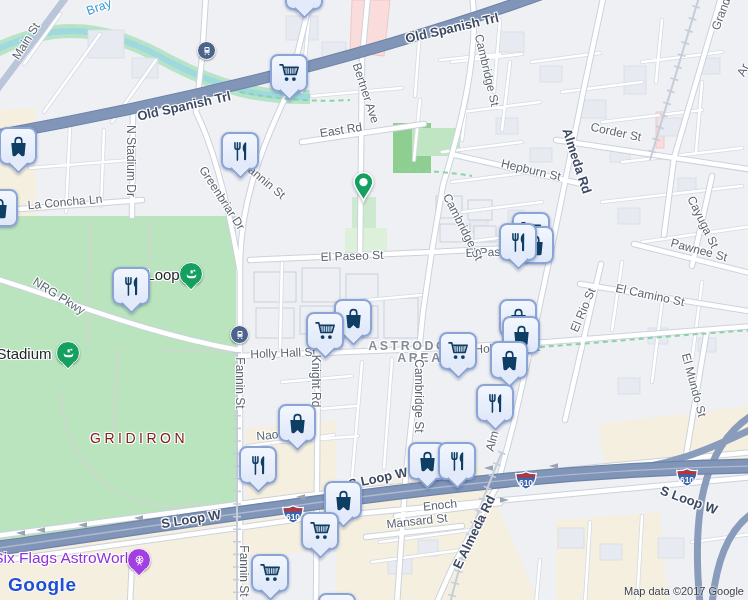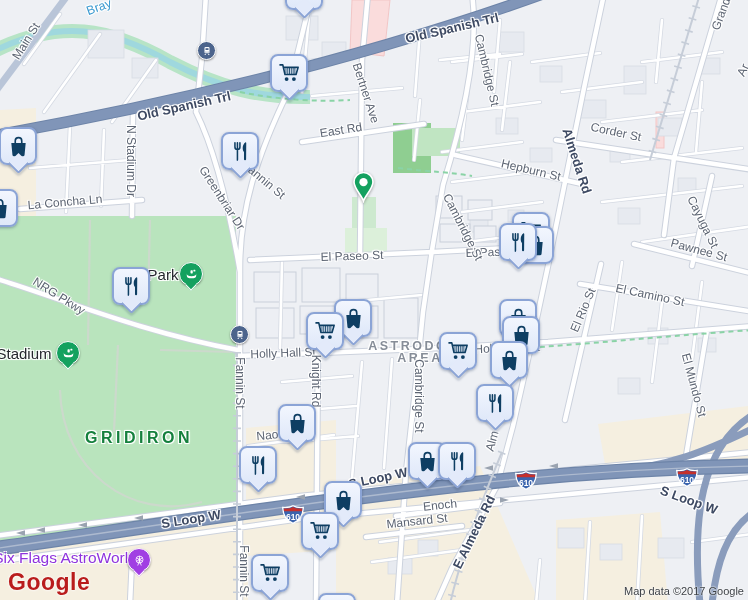--- a/index.html
+++ b/index.html
@@ -8,26 +8,26 @@
   #map-svg{position:absolute;left:0;top:0;z-index:1}
   
   .lbl{position:absolute;white-space:nowrap;z-index:12;
        transform:translate(-50%,-50%) rotate(var(--r,0deg));
        text-shadow:-1px -1px 0 rgba(255,255,255,.95),1px -1px 0 rgba(255,255,255,.95),
                    -1px 1px 0 rgba(255,255,255,.95),1px 1px 0 rgba(255,255,255,.95),0 0 3px #fff;}
   .st{font-size:12px;color:#5d6573}
   .stM{font-size:13px;color:#3e4a63;font-weight:bold}
   .water{font-size:12.5px;color:#3d9bd1}
   .poi{font-size:15px;color:#24272c}
-  .area15{font-size:16px;letter-spacing:3.5px;color:#15803d;font-weight:bold}
+  .area15{font-size:14px;letter-spacing:3.5px;color:#7f1d1d;font-weight:normal}
   .area13{font-size:12.5px;letter-spacing:2.5px;color:#868d98;font-weight:bold}
   .purple{font-size:15.5px;color:#8f33dd}
   .attr{position:absolute;right:4px;bottom:3px;font-size:11px;color:#3e4247;z-index:40;
         text-shadow:0 0 2px #fff,0 0 2px #fff}
-  .glogo{position:absolute;left:8px;bottom:4px;font-size:23px;font-weight:bold;color:#b91c1c;
+  .glogo{position:absolute;left:8px;bottom:4px;font-size:19px;font-weight:bold;color:#1d4ed8;
          letter-spacing:.5px;z-index:40;text-shadow:0 0 2px #fff,0 0 3px #fff}
   
   .mk{position:absolute;z-index:30;cursor:pointer;width:38px}
   .mk .bx{width:38px;height:38px;box-sizing:border-box;border-radius:8px;border:2px solid #8ba4d6;
           background:linear-gradient(180deg,#f2f6fe 0%,#dfe8f9 100%);
           box-shadow:0 1px 3px rgba(40,60,100,.4);
           display:flex;align-items:center;justify-content:center}
   .mk .bx svg{width:23px;height:23px;color:#0e3e63}
   .mk .tl{width:13px;height:13px;background:#e3eafa;border-right:2px solid #8ba4d6;
           border-bottom:2px solid #8ba4d6;transform:rotate(45deg);margin:-9px auto 0;
@@ -249,21 +249,21 @@
 <div class="lbl st" style="left:616px;top:132px;--r:12deg">Corder St</div>
 <div class="lbl st" style="left:531px;top:170px;--r:13deg">Hepburn St</div>
 <div class="lbl stM" style="left:577px;top:161px;--r:72deg">Almeda Rd</div>
 <div class="lbl st" style="left:721px;top:14px;--r:-70deg">Grand</div>
 <div class="lbl st" style="left:743px;top:70px;--r:-65deg">Ar</div>
 <div class="lbl st" style="left:131px;top:161px;--r:90deg">N Stadium Dr</div>
 <div class="lbl st" style="left:65px;top:202px;--r:-5deg">La Concha Ln</div>
 <div class="lbl st" style="left:222px;top:198px;--r:57deg">Greenbriar Dr</div>
 <div class="lbl st" style="left:264px;top:180px;--r:40deg">Fannin St</div>
 <div class="lbl st" style="left:59px;top:296px;--r:32deg">NRG Pkwy</div>
-<div class="lbl poi" style="left:163px;top:274px">Park</div>
+<div class="lbl poi" style="left:163px;top:274px">Loop</div>
 <div class="lbl poi" style="left:24px;top:353px">Stadium</div>
 <div class="lbl area15" style="left:139px;top:438px">GRIDIRON</div>
 <div class="lbl st" style="left:352px;top:256px;--r:-2deg">El Paseo St</div>
 <div class="lbl st" style="left:497px;top:252px;--r:-2deg">El Paseo St</div>
 <div class="lbl area13" style="left:420px;top:346px">ASTRODOME</div>
 <div class="lbl area13" style="left:420px;top:358px">AREA</div>
 <div class="lbl st" style="left:283px;top:353px;--r:-2deg">Holly Hall St</div>
 <div class="lbl st" style="left:507px;top:348px;--r:-2deg">Holly Hall St</div>
 <div class="lbl st" style="left:316px;top:381px;--r:90deg">Knight Rd</div>
 <div class="lbl st" style="left:240px;top:383px;--r:90deg">Fannin St</div>

